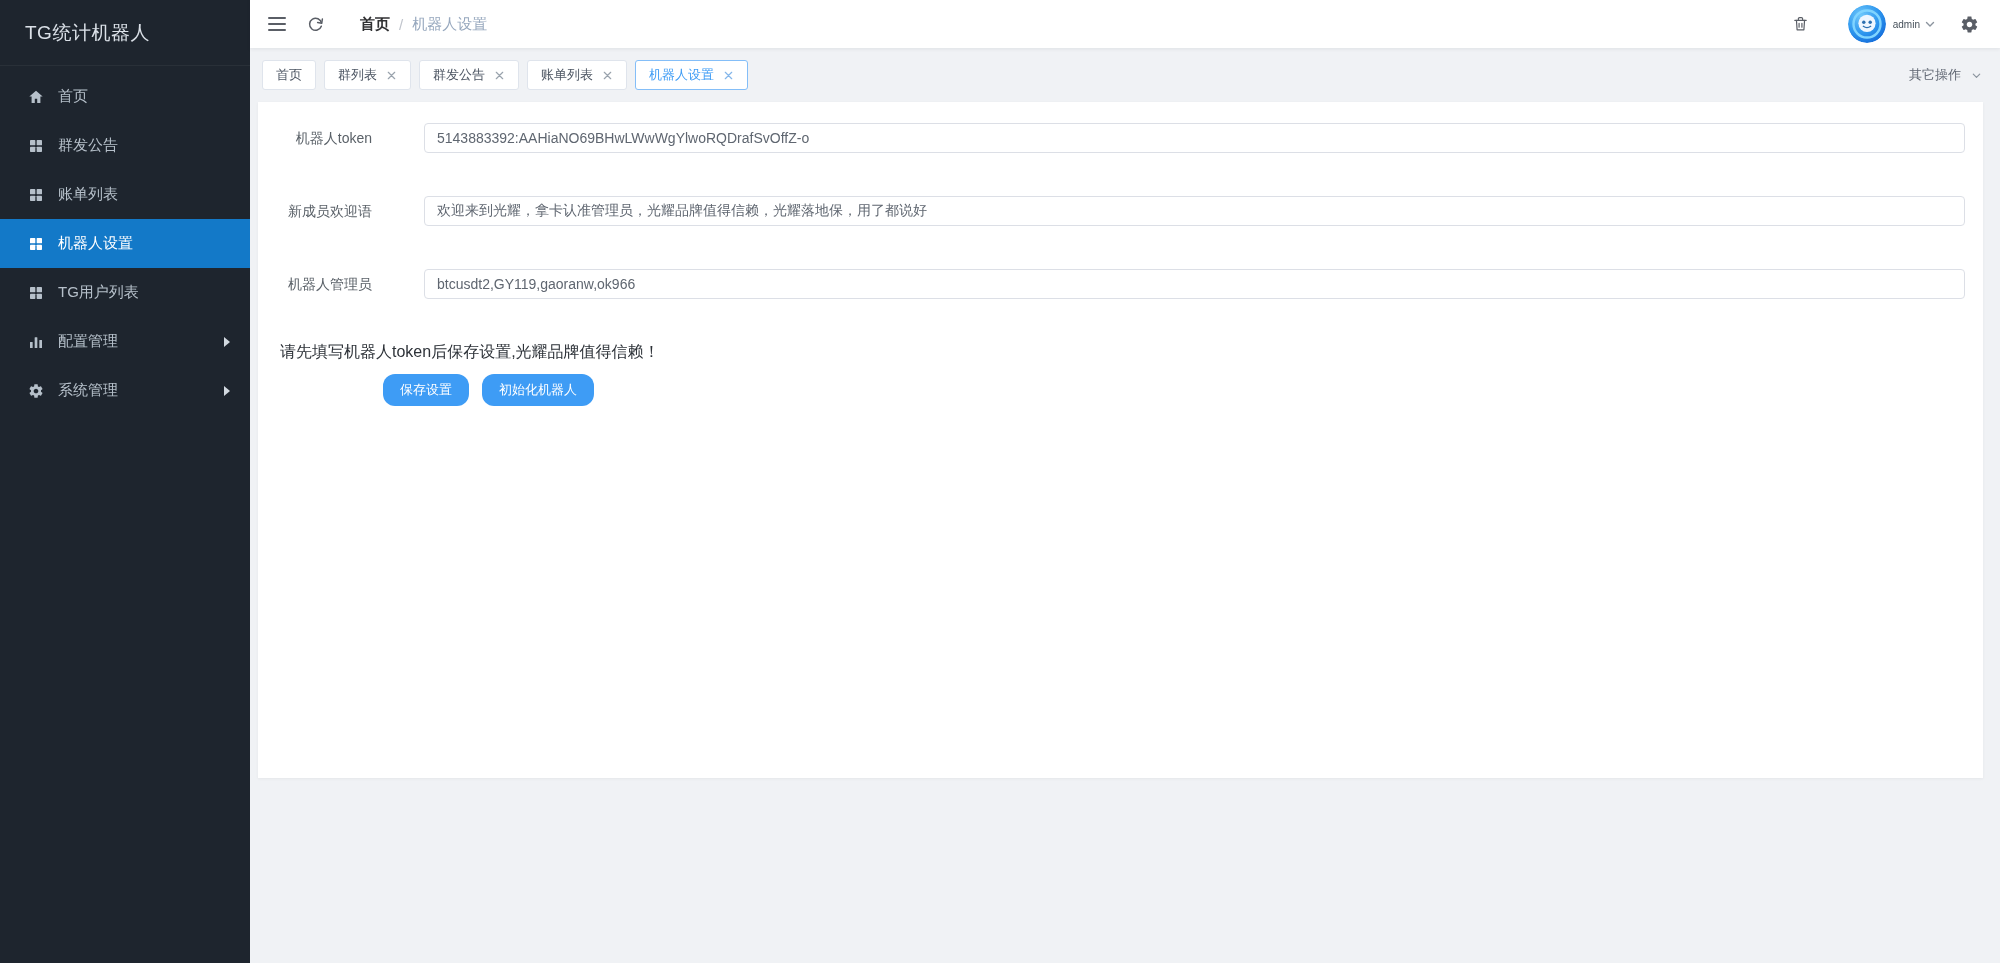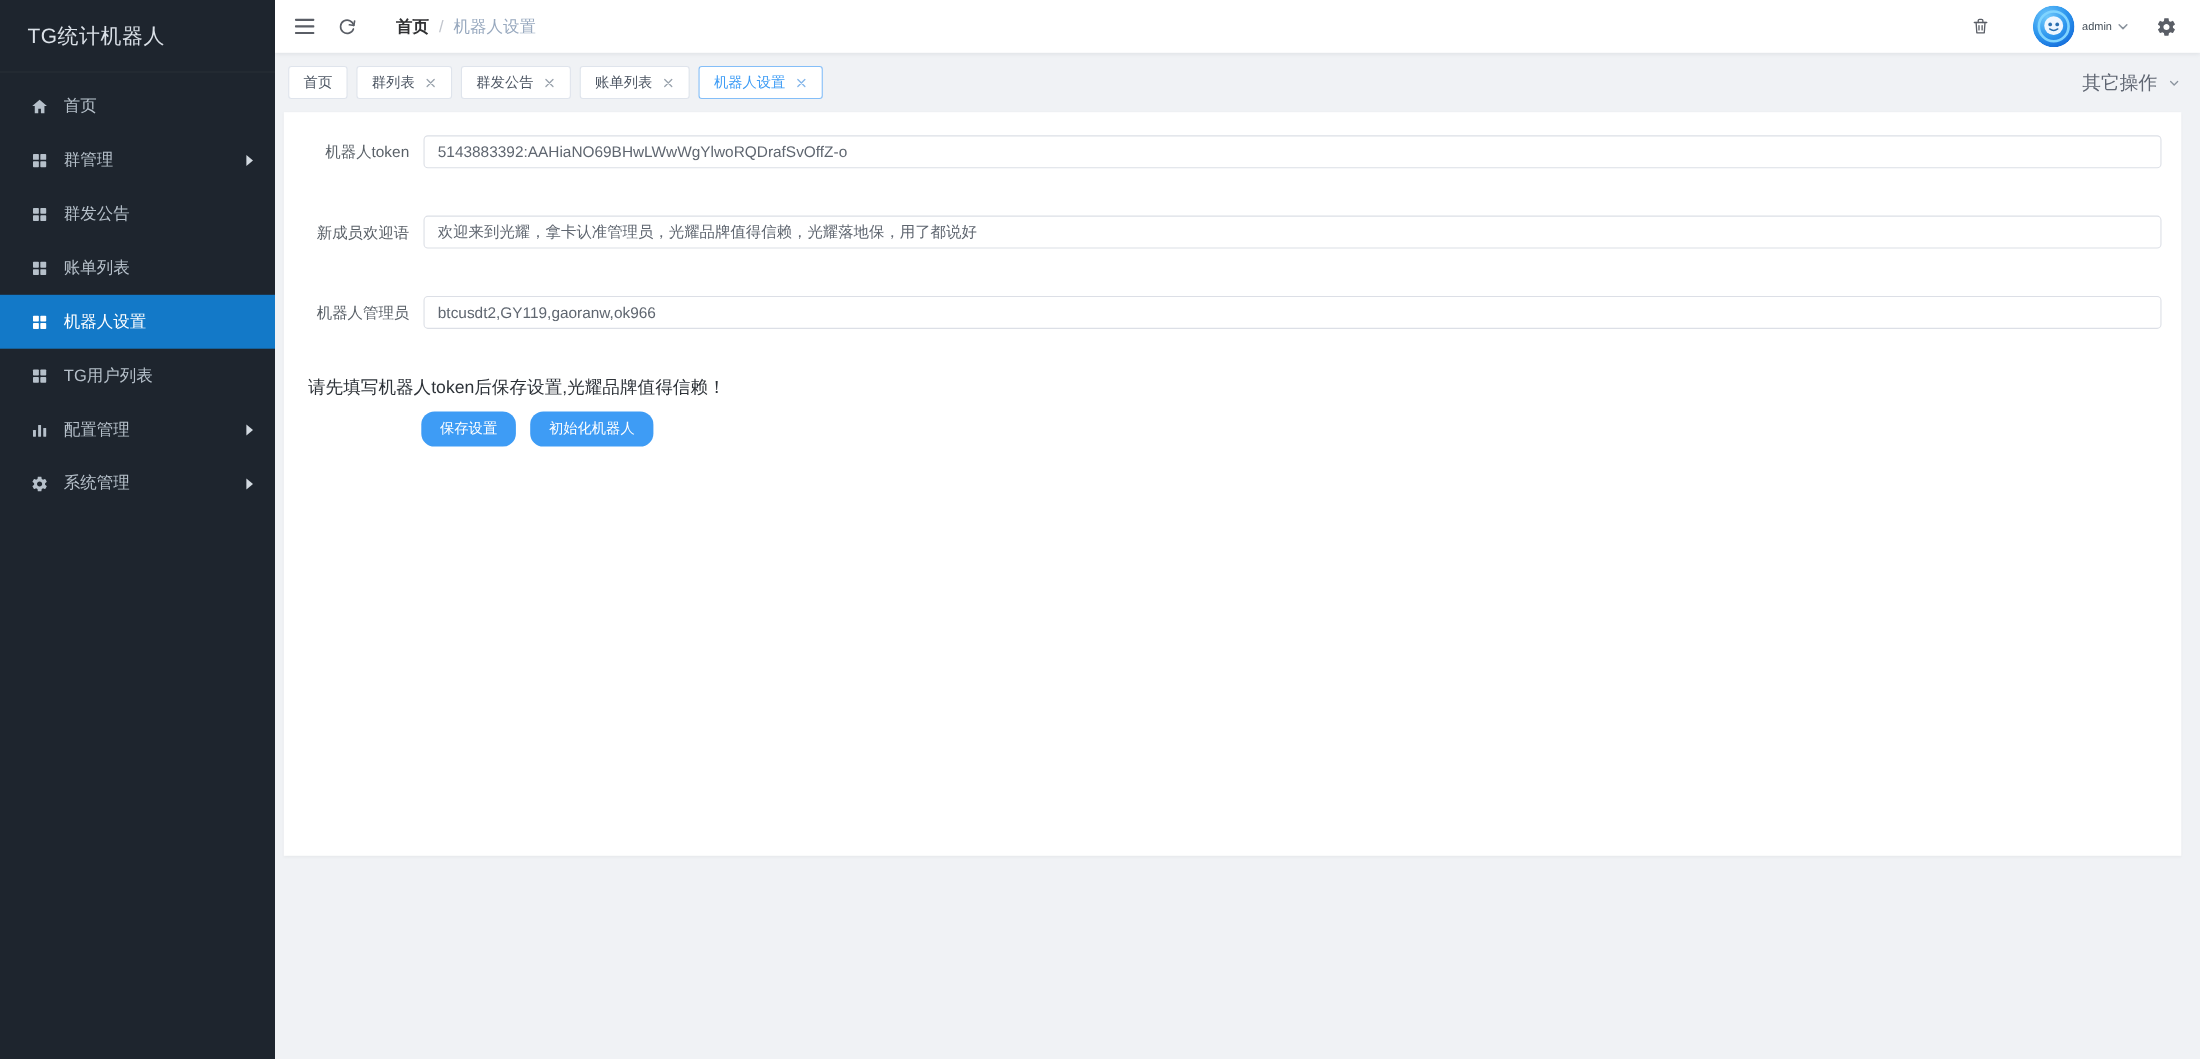--- a/index.html
+++ b/index.html
@@ -64,37 +64,38 @@
   
   .tabs-bar { height: 54px; min-height: 54px; display: flex; align-items: center; padding: 0 18px 0 12px; }
   .tab-chip {
     height: 30px; display: inline-flex; align-items: center; padding: 0 13px;
     background: #ffffff; border: 1px solid #dfe4ec; border-radius: 3px;
     margin-right: 8px; font-size: 13px; color: #4d5663; cursor: pointer; white-space: nowrap;
   }
   .tab-chip.active { color: #3e9cf5; border-color: #84bef8; }
   .tab-close { margin-left: 9px; display: inline-flex; color: #9aa3ad; cursor: pointer; }
   .tab-chip.active .tab-close { color: #84b6ea; }
-  .tabs-actions { margin-left: auto; display: flex; align-items: center; gap: 6px; font-size: 17px; color: #5f6672; cursor: pointer; }
+  .tabs-actions { margin-left: auto; display: flex; align-items: center; gap: 6px; font-size: 13px; color: #5f6672; cursor: pointer; }
 
   
   .content-panel {
     margin: 0 17px 0 8px; height: 676px; background: #ffffff;
     box-shadow: 0 1px 3px rgba(0,0,0,0.05);
   }
   .form { padding: 21px 18px 0 22px; }
   .form-row { display: flex; align-items: flex-start; height: 18px; margin-bottom: 55px; }
   .form-label {
     width: 92px; min-width: 92px; margin-right: 13px; text-align: right;
     font-size: 14px; color: #5a6168; line-height: 40px; margin-top: -5px;
   }
   .form-input {
     flex: 1; height: 30px; border: 1px solid #dcdfe6; border-radius: 4px;
     padding: 14px 12px; font-size: 14px; color: #5f6670; background: #fff; outline: none;
     font-family: "Liberation Sans", "DejaVu Sans", sans-serif;
+    margin-left: 39px;
   }
   .form-hint { font-size: 16px; color: #2d3238; margin-bottom: 11px; }
   .btn-row { padding-left: 103px; display: flex; gap: 13px; }
   .btn {
     height: 32px; background: #3e9cf5; color: #ffffff; border: none; border-radius: 12px;
     font-size: 13px; padding: 0 17px; cursor: pointer;
     font-family: "Liberation Sans", "DejaVu Sans", sans-serif;
   }
 </style>
 </head>
@@ -108,32 +109,20 @@
 
       <div class="menu-item">
         <span class="mi-icon">
           <svg viewBox="0 0 24 24" fill="currentColor">
               <path d="M12 2.5l10 8.6h-3.4V21h-4.8v-6.2H10.2V21H5.4v-9.9H2z"></path>
             </svg>
         </span>
         <span class="mi-label">首页</span>
       </div>
 
-      <div class="menu-item">
-        <span class="mi-icon">
-          <svg viewBox="0 0 24 24" fill="currentColor">
-              <rect x="3" y="3" width="8" height="8" rx="1"></rect>
-              <rect x="13" y="3" width="8" height="8" rx="1"></rect>
-              <rect x="3" y="13" width="8" height="8" rx="1"></rect>
-              <rect x="13" y="13" width="8" height="8" rx="1"></rect>
-            </svg>
-        </span>
-        <span class="mi-label">群管理</span>
-        <span class="mi-arrow"></span>
-      </div>
 
       <div class="menu-item">
         <span class="mi-icon">
           <svg viewBox="0 0 24 24" fill="currentColor">
               <rect x="3" y="3" width="8" height="8" rx="1"></rect>
               <rect x="13" y="3" width="8" height="8" rx="1"></rect>
               <rect x="3" y="13" width="8" height="8" rx="1"></rect>
               <rect x="13" y="13" width="8" height="8" rx="1"></rect>
             </svg>
         </span>

